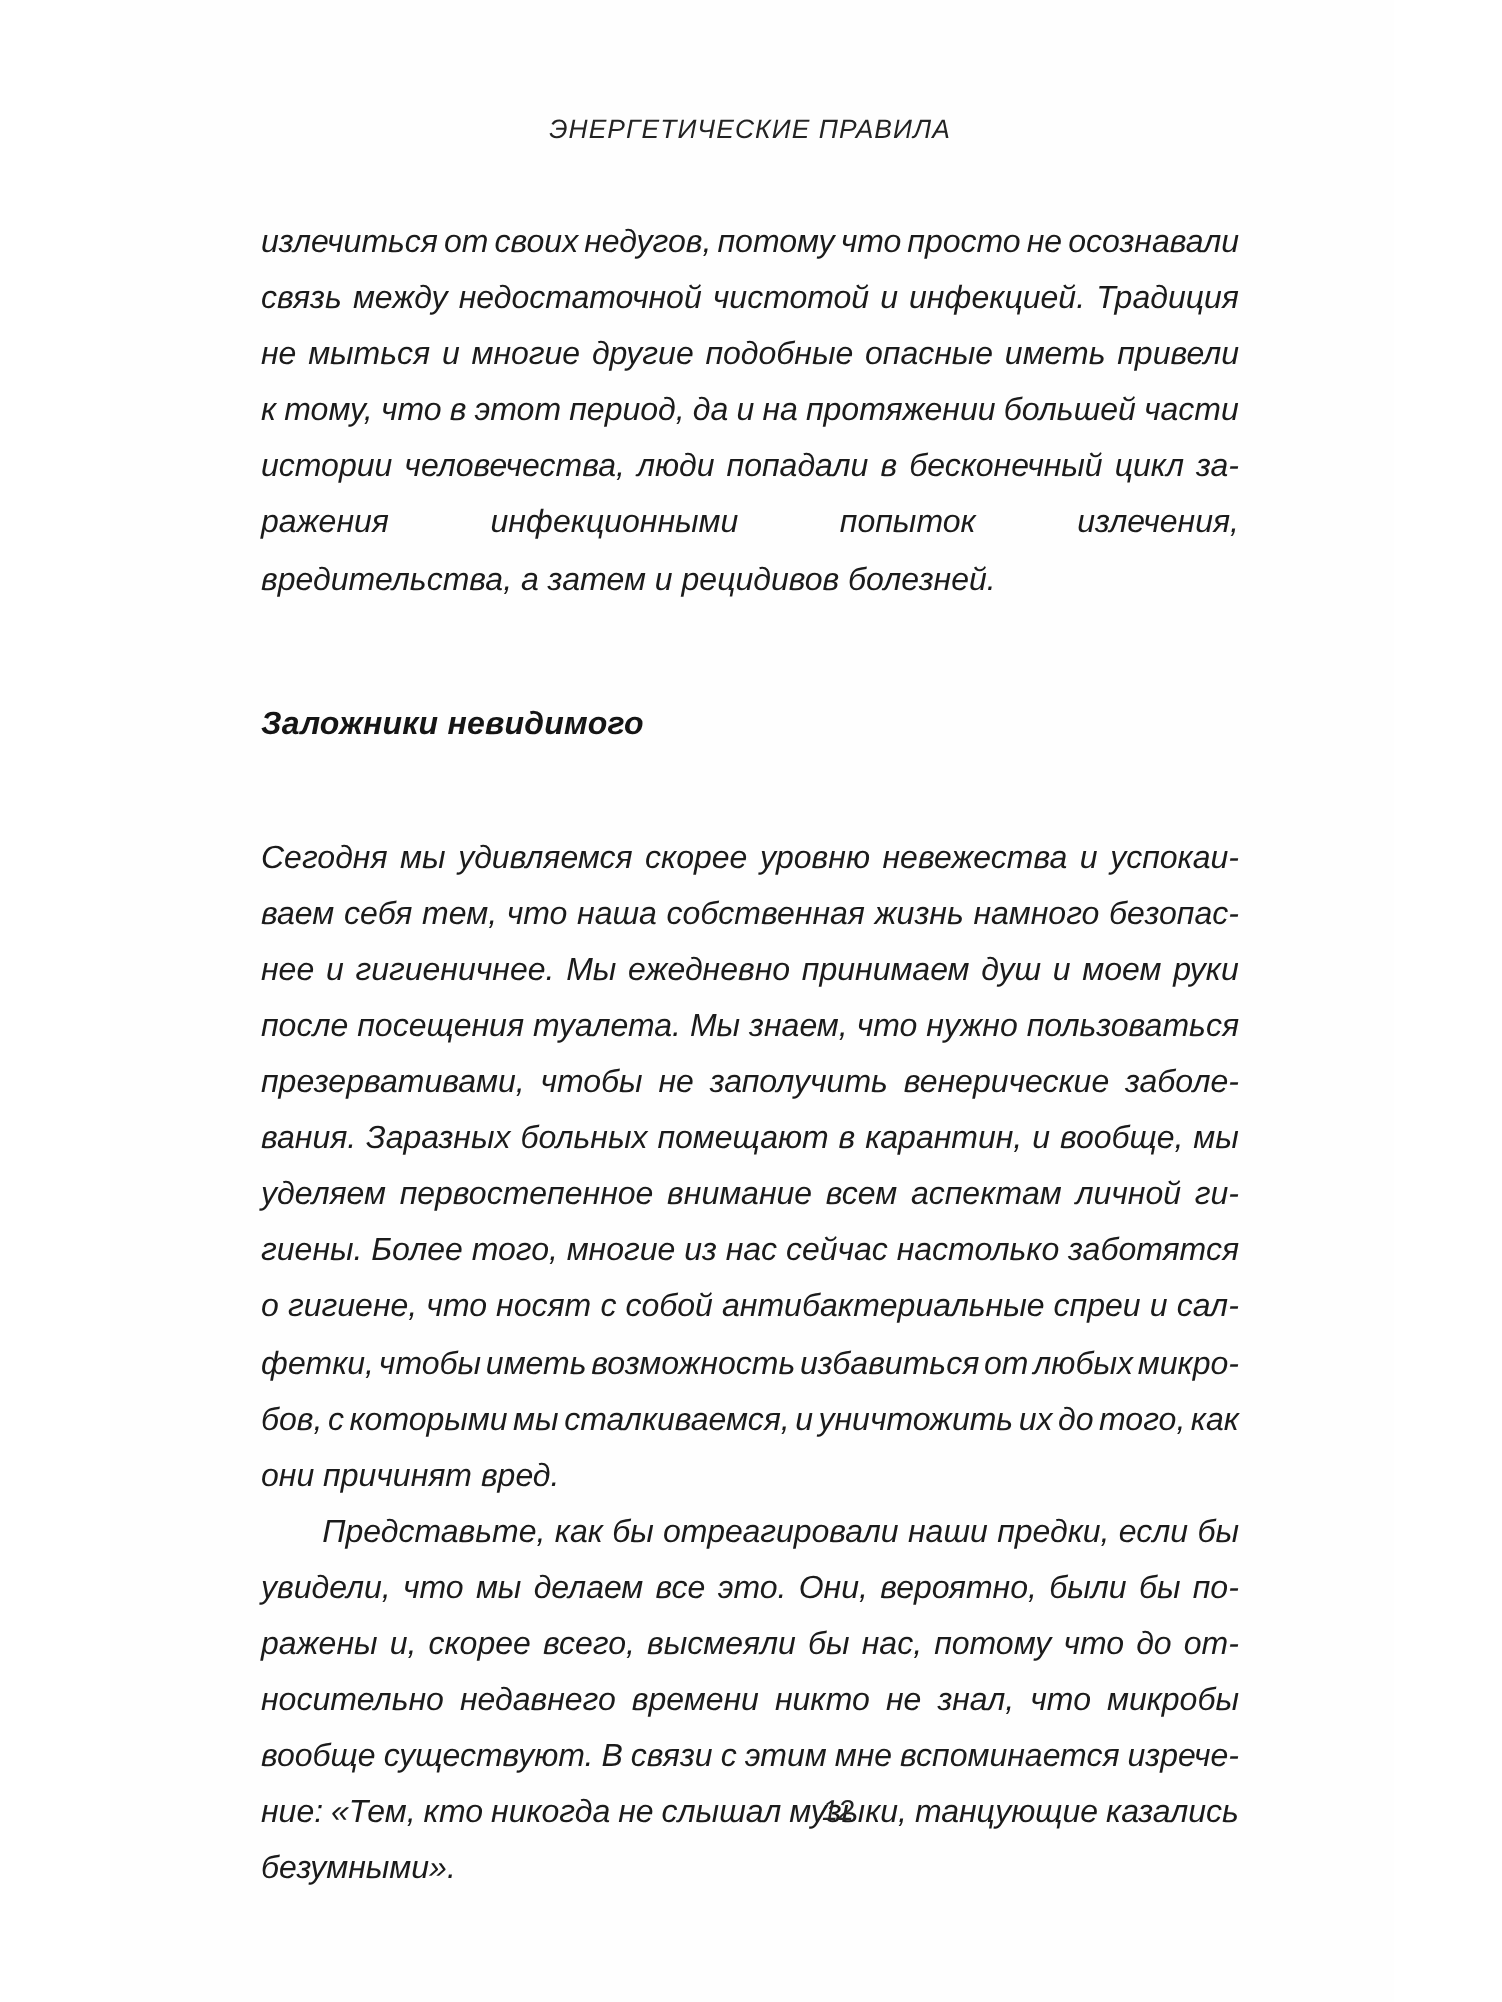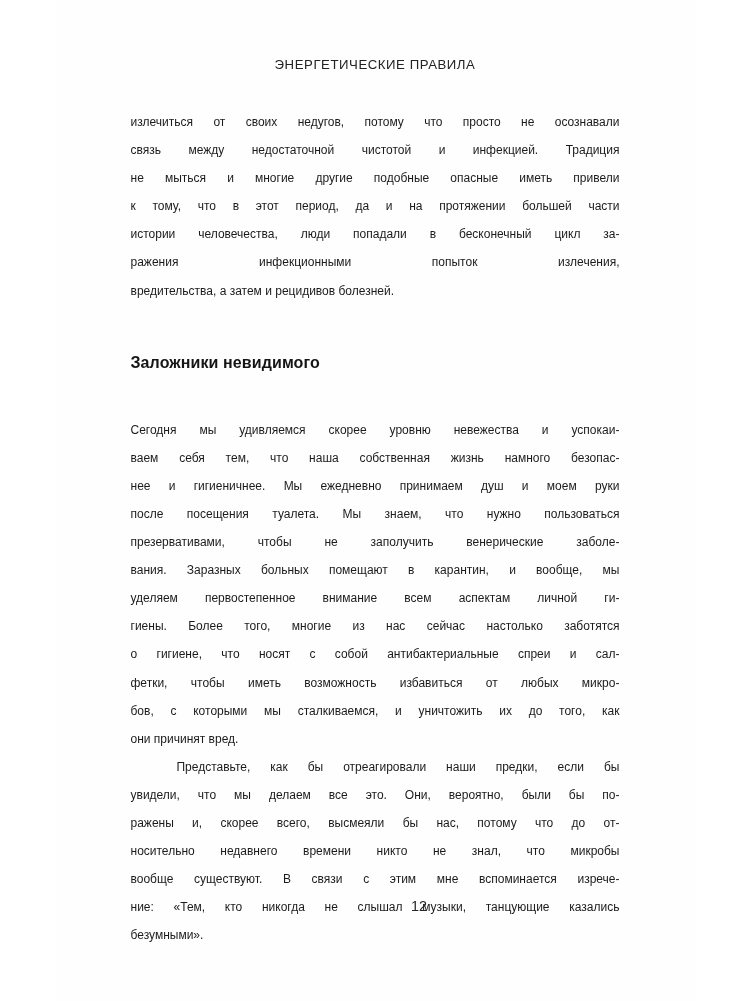--- a/index.html
+++ b/index.html
@@ -11,20 +11,21 @@
 
   .page {
     position: relative;
     width: 642px;
     height: 1001px;
     margin: 0 auto;
     background: #fefefe;
     overflow: hidden;
     font-family: "Liberation Sans", "DejaVu Sans", sans-serif;
     color: #1b1b1b;
+    font-style: italic;
     -webkit-font-smoothing: antialiased;
   }
 
   
   .running-head {
     position: absolute;
     left: 76px;
     top: 56px;
     width: 489px;
     text-align: center;
@@ -38,21 +39,21 @@
   
   .text-column {
     position: absolute;
     left: 76px;
     top: 108px;
     width: 489px;
   }
 
   .para {
     margin: 0;
-    font-size: 12px;
+    font-size: 16px;
     line-height: 28.1px;
     color: #1b1b1b;
   }
 
   
   .line {
     display: block;
     white-space: nowrap;
   }
 

